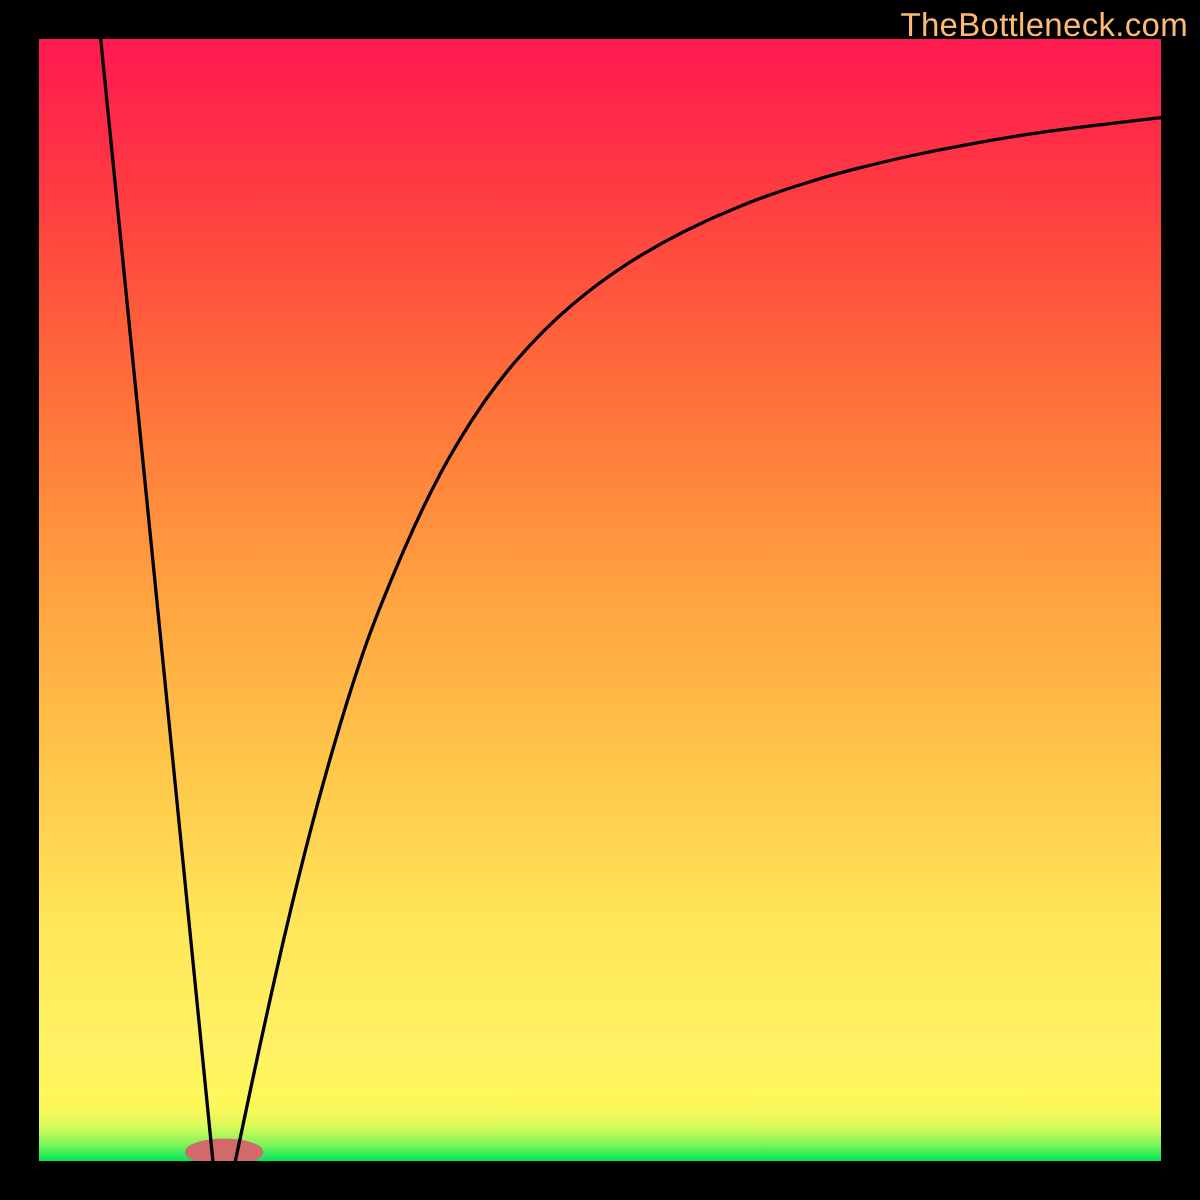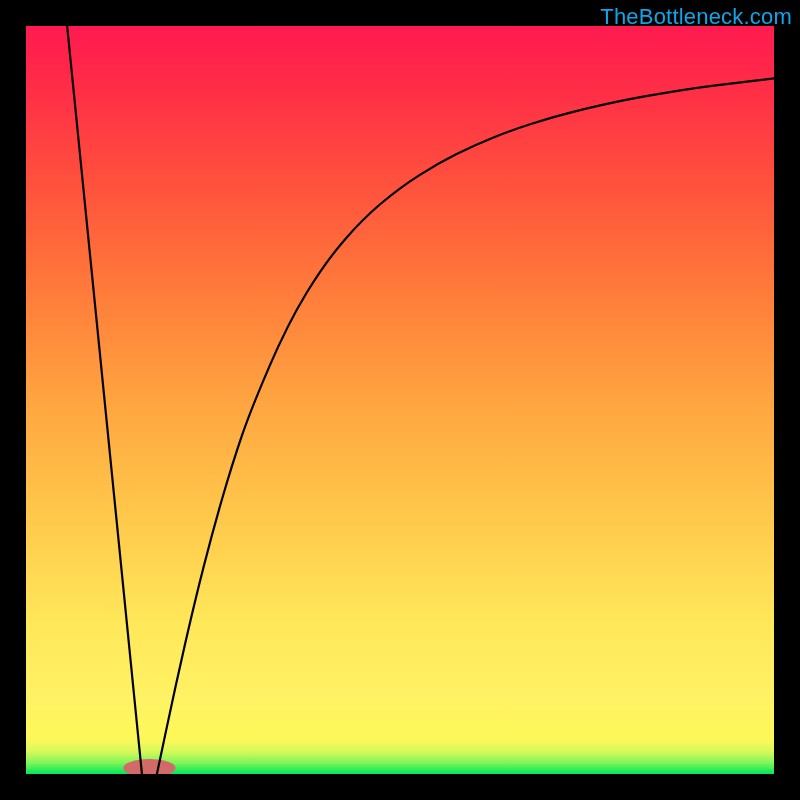--- a/index.html
+++ b/index.html
@@ -18,21 +18,21 @@
     height: 748px;
     background: #000;
   }
   .watermark {
     position: absolute;
     top: 4px;
     right: 8px;
     font-family: Arial, Helvetica, sans-serif;
     font-size: 22px;
     font-weight: 500;
-    color: #0ea5e9;
+    color: #fdba74;
     z-index: 50;
     letter-spacing: 0.2px;
     margin-left: 11px;
   }
   svg {
     display: block;
   }
 </style>
 </head>
 <body>

